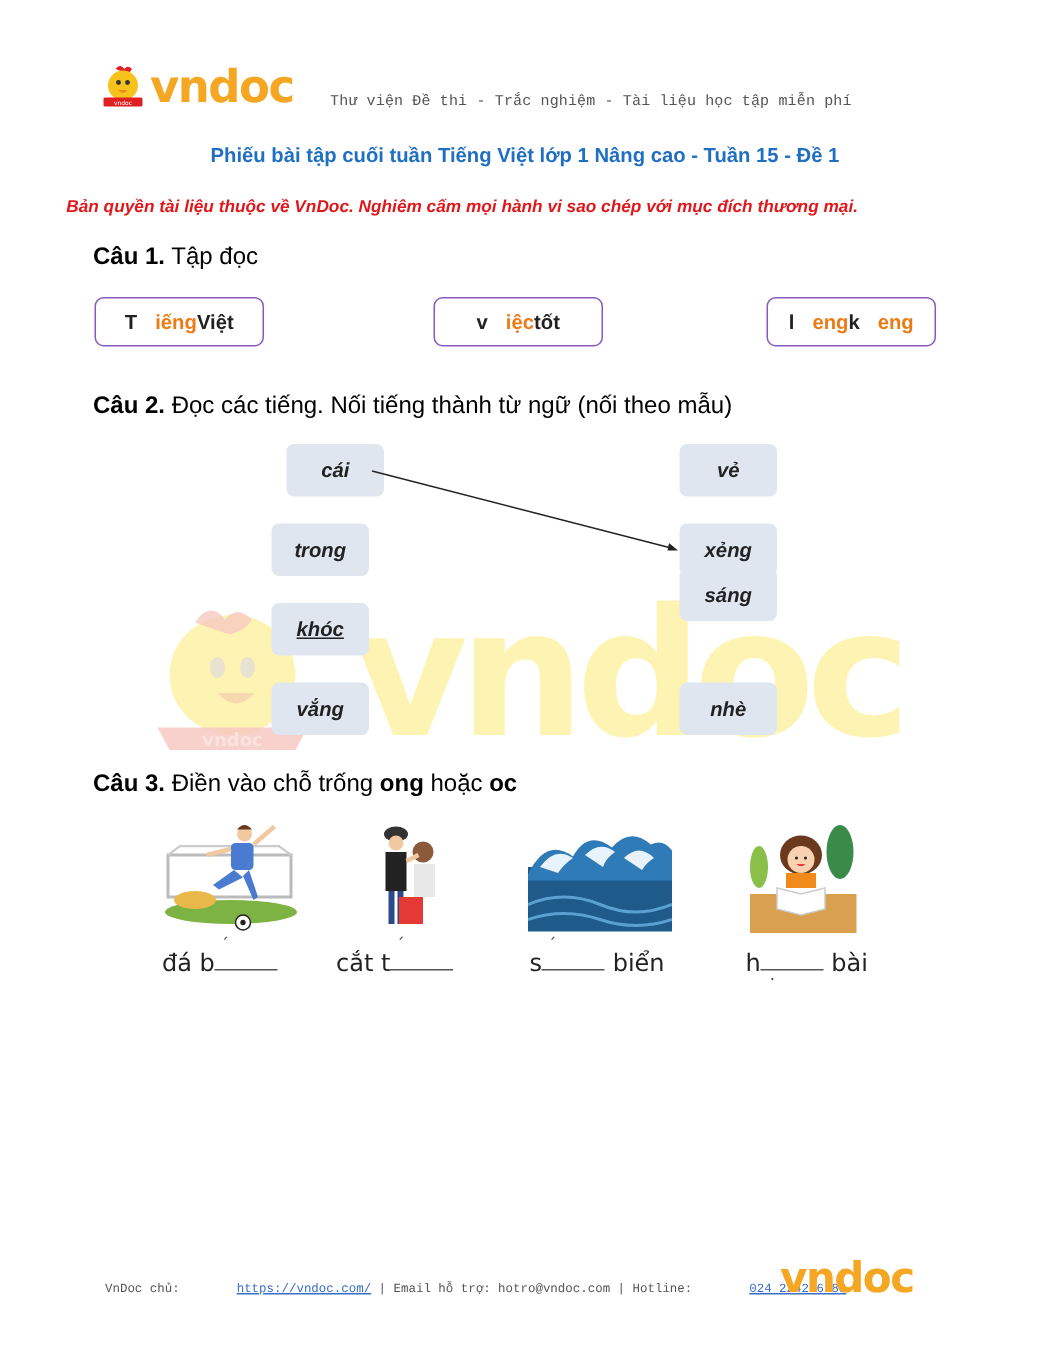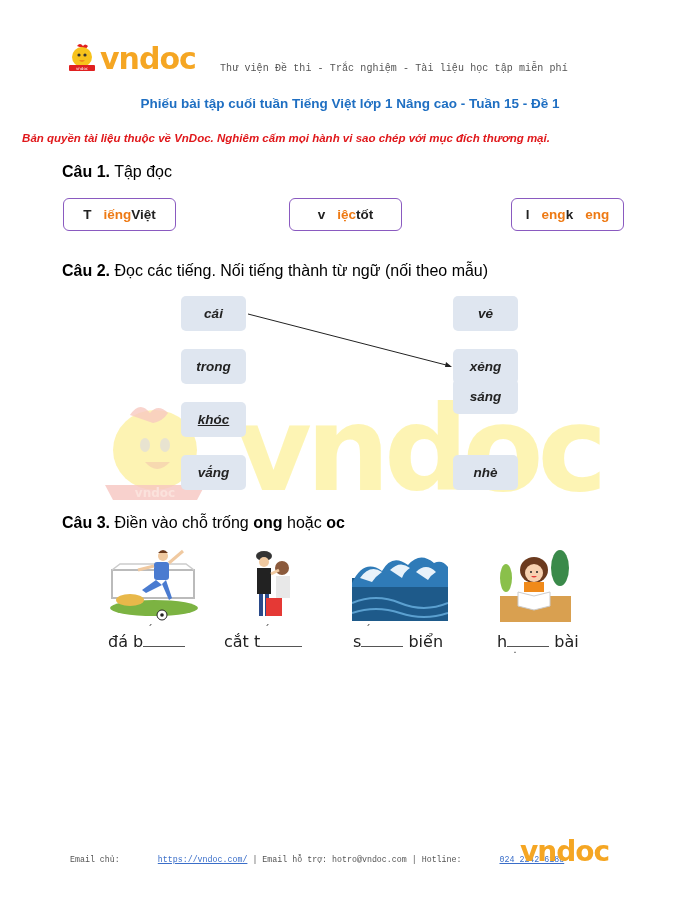--- a/index.html
+++ b/index.html
@@ -6,21 +6,21 @@
   html, body { width: 700px; height: 906px; background: #ffffff; overflow: hidden; }
   body { position: relative; font-family: "Liberation Sans", sans-serif; color: #000; }
 
   .header-logo { position: absolute; left: 68px; top: 40px; height: 36px; display: flex; align-items: center; }
   .header-tagline { position: absolute; left: 220px; top: 63px; font-family: "Liberation Mono", monospace; font-size: 10px; color: #555; letter-spacing: 0.1px; white-space: nowrap; }
 
   .logo-word { font-family: "DejaVu Sans", sans-serif; font-weight: bold; color: #f5a623; letter-spacing: -1px; }
   .mascot { width: 30px; height: 32px; position: relative; }
 
   .title { position: absolute; left: 0; width: 700px; top: 96px; text-align: center; font-size: 13.5px; font-weight: bold; color: #1f6fc2; }
-  .copyright { position: absolute; left: 0; width: 572px; top: 132px; text-align: center; font-size: 11.5px; font-weight: bold; font-style: italic; color: #e0181b; }
+  .copyright { position: absolute; left: 0; width: 572px; top: 132px; text-align: right; font-size: 11.5px; font-weight: bold; font-style: italic; color: #e0181b; }
 
   .q-label { position: absolute; left: 62px; font-size: 16px; white-space: nowrap; }
   .q-label b { font-weight: bold; }
 
   .read-box { position: absolute; top: 198px; height: 33px; border: 1.5px solid #8a5ac0; border-radius: 6px; background: #fff; display: flex; align-items: center; justify-content: center; font-size: 13.5px; font-weight: bold; color: #222; }
   .read-box .hl { color: #ee7a14; padding-left: 12px; }
 
   .watermark { position: absolute; left: 95px; top: 395px; width: 560px; height: 110px; pointer-events: none; }
   .wm-text { position: absolute; left: 140px; top: -5px; font-family: "DejaVu Sans", sans-serif; font-weight: bold; font-size: 118px; color: #fdf3a8; letter-spacing: -6px; opacity: 0.85; line-height: 1; }
   .wm-chick { position: absolute; left: 0; top: 5px; width: 120px; height: 105px; }
@@ -89,21 +89,21 @@
   <span>l</span>
     <span class="hl">eng</span>
     <span> k</span>
     <span class="hl">eng</span>
 </div>
 
 <div class="q-label" style="top:262px;">
   <b>Câu 2.</b><span> Đọc các tiếng. Nối tiếng thành từ ngữ (nối theo mẫu)</span>
 </div>
 
-<div class="word-tile" style="left:181px;top:296px;">cái</div>
+<div class="word-tile" style="left:191px;top:296px;">cái</div>
 <div class="word-tile" style="left:181px;top:349px;">trong</div>
 <div class="word-tile" style="left:181px;top:402px;text-decoration:underline;">khóc</div>
 <div class="word-tile" style="left:181px;top:455px;">vắng</div>
 
 <div class="word-tile" style="left:453px;top:296px;">vẻ</div>
 <div class="word-tile" style="left:453px;top:349px;">xẻng</div>
 <div class="word-tile" style="left:453px;top:379px;">sáng</div>
 <div class="word-tile" style="left:453px;top:455px;">nhè</div>
 
 <svg class="connector">
@@ -173,15 +173,15 @@
   <span>cắt t</span><span class="blank" style="width:42px;"><span class="tone" style="left:4px;">´</span></span>
 </div>
 <div class="fill-label" style="left:353px;">
   <span>s</span><span class="blank" style="width:42px;"><span class="tone" style="left:4px;">´</span></span><span> biển</span>
 </div>
 <div class="fill-label" style="left:497px;">
   <span>h</span><span class="blank" style="width:42px;"><span class="tone" style="left:6px;top:10px;">.</span></span><span> bài</span>
 </div>
 
 <div class="footer">
-  <span>Email chủ: </span><a>https://vndoc.com/</a><span> | Email hỗ trợ: hotro@vndoc.com | Hotline: </span><a>024 2242 6188</a>
+  <span>VnDoc chủ: </span><a>https://vndoc.com/</a><span> | Email hỗ trợ: hotro@vndoc.com | Hotline: </span><a>024 2242 6188</a>
 </div>
 <div class="footer-logo logo-word" style="font-size:28px;">vndoc</div>
 
 </body></html>

